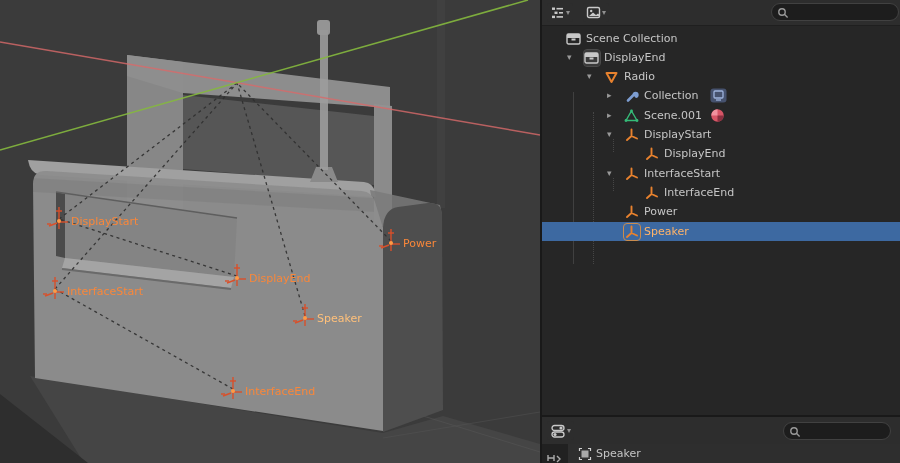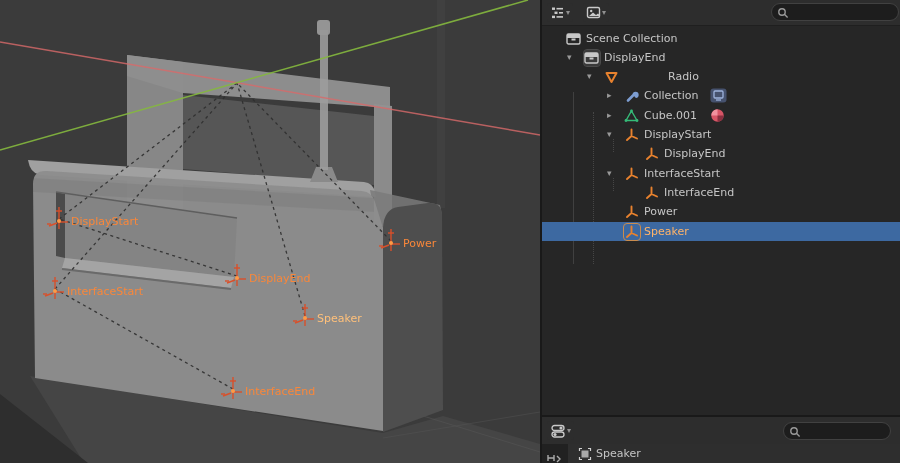--- a/index.html
+++ b/index.html
@@ -204,21 +204,21 @@
      <rect x="1" y="2" width="13" height="4" fill="#c8c8c8"></rect>
      <rect x="5.5" y="6.5" width="4" height="2" fill="#c8c8c8"></rect>
           </svg></span>
         <span class="rlabel" style="left: 62px;">DisplayEnd</span>
       </div>
       <div class="row" style="top: 41px;">
         <span class="disc" style="left: 45px;">▾</span>
         <span class="ricon" style="left: 62px;"><svg width="15" height="14" viewBox="0 0 15 14">
      <polygon points="2.5,3 12.5,3 7.5,12" fill="none" stroke="#e8822e" stroke-width="2" stroke-linejoin="round"></polygon>
           </svg></span>
-        <span class="rlabel" style="left: 82px; margin-left: 44px;">Radio</span>
+        <span class="rlabel" style="left: 82px;">Radio</span>
       </div>
       <div class="row" style="top: 60px;">
         <span class="disc" style="left: 65px;">▸</span>
         <span class="ricon" style="left: 82px;"><svg width="15" height="14" viewBox="0 0 15 14">
      <path d="M4,11.5 L9,6.5" stroke="#7d9dd1" stroke-width="2.6" stroke-linecap="round"></path>
      <path d="M8.5,5.5 a3.1,3.1 0 1 1 3.4,3.4 L10.2,7.2 Z" fill="#7d9dd1"></path>
           </svg></span>
         <span class="rlabel" style="left: 102px;">Collection</span>
         <span class="trail" style="left: 168px;"><svg width="17" height="15" viewBox="0 0 17 15">
      <rect x="0.5" y="0.5" width="16" height="14" rx="3" fill="#46526e"></rect>
@@ -227,21 +227,21 @@
           </svg></span>
       </div>
       <div class="row" style="top: 80px;">
         <span class="disc" style="left: 65px;">▸</span>
         <span class="ricon" style="left: 82px;"><svg width="15" height="14" viewBox="0 0 15 14">
      <polygon points="7.5,2 13,11.5 2,11.5" fill="none" stroke="#35bb78" stroke-width="1.4"></polygon>
      <circle cx="7.5" cy="2" r="1.4" fill="#35bb78"></circle>
             <circle cx="13" cy="11.5" r="1.4" fill="#35bb78"></circle>
      <circle cx="2" cy="11.5" r="1.4" fill="#35bb78"></circle>
           </svg></span>
-        <span class="rlabel" style="left: 102px;">Cube.001</span>
+        <span class="rlabel" style="left: 102px;">Scene.001</span>
         <span class="trail" style="left: 168px;"><svg width="15" height="15" viewBox="0 0 15 15">
      <circle cx="7.5" cy="7.5" r="6.2" fill="#d75566"></circle>
      <path d="M7.5,7.5 L13.7,7.5 A6.2,6.2 0 0 1 7.5,13.7 Z" fill="#8a3040"></path>
      <path d="M7.5,7.5 L7.5,1.3 A6.2,6.2 0 0 0 1.3,7.5 Z" fill="#f0919e"></path>
           </svg></span>
       </div>
       <div class="row" style="top: 99px;">
         <span class="disc" style="left: 65px;">▾</span>
         <span class="ricon" style="left: 82px;"><svg width="15" height="14" viewBox="0 0 15 14">
      <path d="M7.5,1.5 L7.5,8 M7.5,8 L3,12 M7.5,8 L13,10.5" fill="none" stroke="#e8822e" stroke-width="1.9" stroke-linecap="round"></path>

